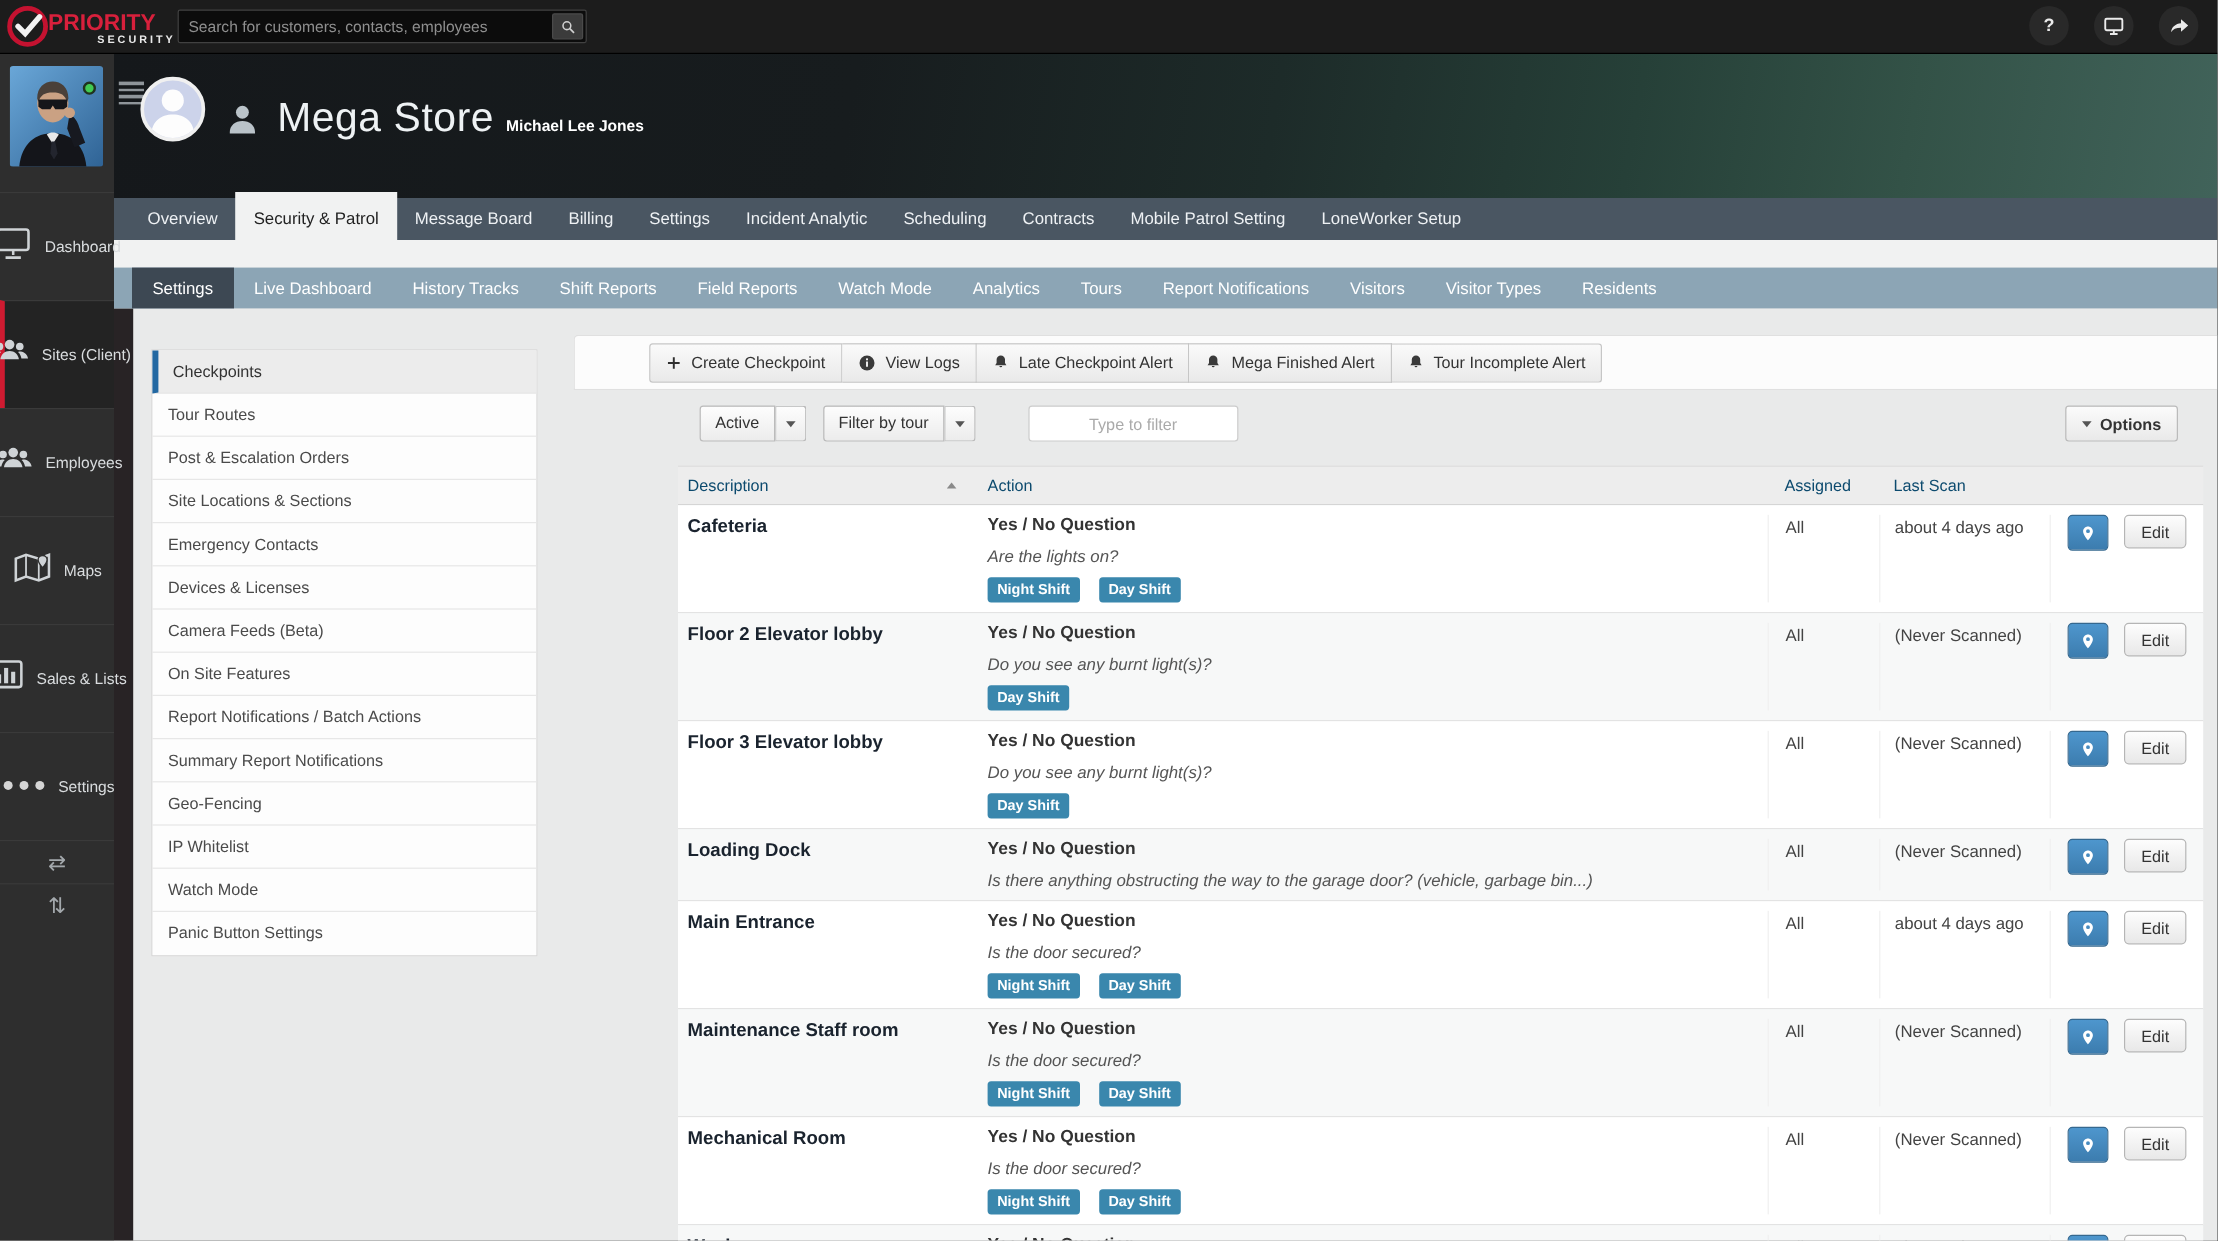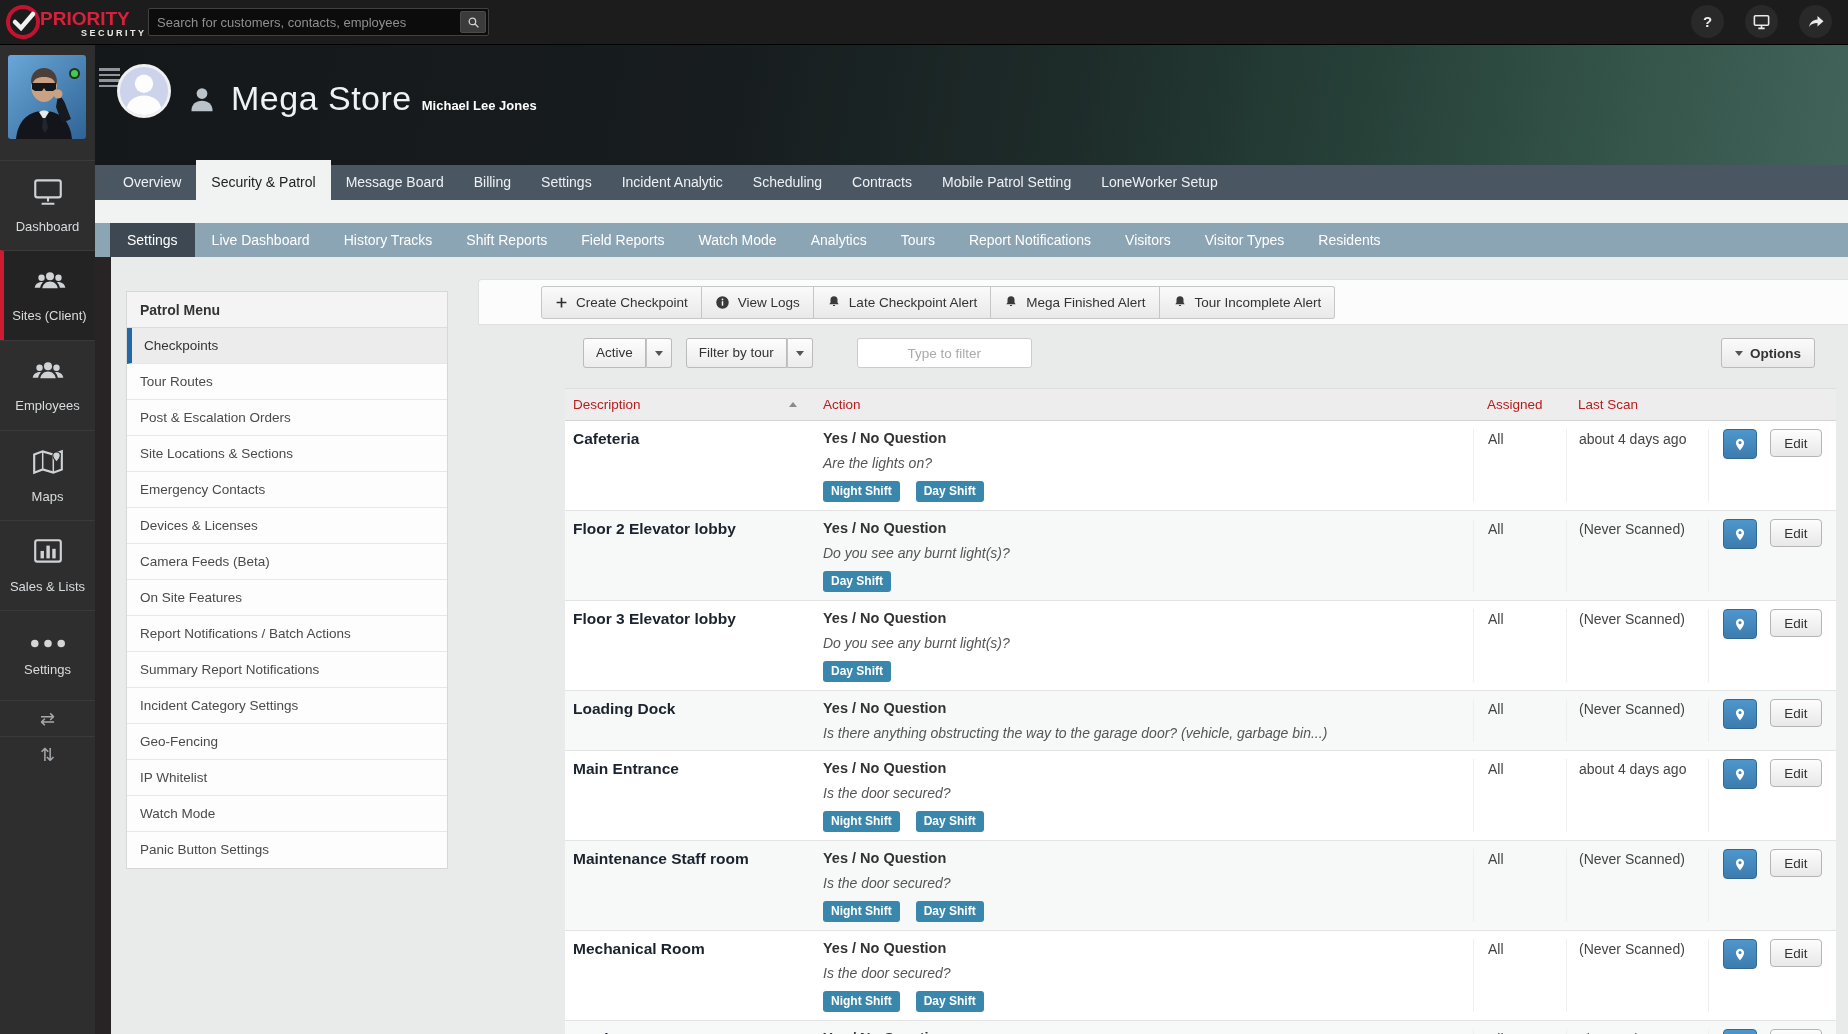--- a/index.html
+++ b/index.html
@@ -15,21 +15,21 @@
   .search-input::placeholder { color:#8f8f8f; }
   .search-btn { width:26px; height:22px; margin-right:2px; background:#3b3b3b; border:1px solid #4a4a4a; border-radius:2px; display:flex; align-items:center; justify-content:center; cursor:pointer; }
   .top-icons { position:absolute; right:16px; top:5px; display:flex; gap:21px; align-items:center; }
   .tbtn { width:33px; height:33px; border-radius:50%; background:#292929; display:flex; align-items:center; justify-content:center; color:#eaeaea; font-size:15px; font-weight:bold; cursor:pointer; }
 
   
   .sidebar { position:absolute; left:0; top:45px; width:95px; height:989px; background:#2e2e2e; z-index:20; }
   .sphoto { position:absolute; left:8px; top:10px; width:78px; height:84px; border-radius:3px; overflow:hidden; cursor:pointer; }
   .status-dot { position:absolute; right:6px; top:13px; width:11px; height:11px; border-radius:50%; background:#41cb52; border:2px solid #20331f; z-index:2; }
   .snav { position:absolute; left:0; top:115px; width:95px; }
-  .sitem { height:90px; display:flex; flex-direction:column; align-items:center; justify-content:center; gap:9px; border-top:1px solid #3a3a3a; cursor:pointer; }
+  .sitem { height:90px; display:flex; flex-direction:row; align-items:center; justify-content:center; gap:9px; border-top:1px solid #3a3a3a; cursor:pointer; }
   .sitem.active { background:#232323; border-left:4px solid #cf1b31; }
   .slabel { font-size:13px; color:#d9dcde; white-space:nowrap; }
   .sarrow { height:36px; display:flex; align-items:center; justify-content:center; color:#a3a8ac; font-size:18px; border-top:1px solid #3a3a3a; cursor:pointer; }
 
   
   .hdr { position:absolute; left:95px; top:45px; right:0; height:120px; background:linear-gradient(100deg,#15181b 0%,#171c1e 35%,#1d2b29 55%,#264038 72%,#335247 85%,#41635a 100%); z-index:10; }
   .hamburger { position:absolute; left:4px; top:23px; display:flex; flex-direction:column; gap:3px; cursor:pointer; }
   .hamburger div { width:21px; height:2.5px; background:#8f959a; }
   .hav { position:absolute; left:22px; top:19px; width:54px; height:54px; border-radius:50%; border:3px solid #f0f0f0; background:#ccd3ea; overflow:hidden; cursor:pointer; }
   .hperson { position:absolute; left:92px; top:40px; }
@@ -71,21 +71,21 @@
   .splitbtn { display:inline-flex; height:30px; cursor:pointer; }
   .sb-main { padding:0 12px; line-height:28px; background:linear-gradient(#fdfdfd,#ececec); border:1px solid #bbb; border-radius:3px 0 0 3px; font-size:13.5px; color:#333; white-space:nowrap; }
   .sb-caret { width:26px; background:linear-gradient(#fdfdfd,#ececec); border:1px solid #bbb; border-left:1px solid #c4c4c4; border-radius:0 3px 3px 0; display:flex; align-items:center; justify-content:center; }
   .caret { width:0; height:0; border-left:4px solid transparent; border-right:4px solid transparent; border-top:5px solid #555; }
   .filter-input { margin-left:30px; width:175px; height:30px; background:#fff; border:1px solid #ccc; border-radius:3px; padding:0 10px; font-size:13.5px; color:#333; outline:none; font-family:"Liberation Sans",sans-serif;text-align:center; }
   .filter-input::placeholder { color:#aaa; }
   .options-btn { position:absolute; right:33px; top:81px; height:30px; display:flex; align-items:center; gap:7px; padding:0 13px; background:linear-gradient(#fbfbfb,#e9e9e9); border:1px solid #bbb; border-radius:3px; font-size:13.5px; font-weight:bold; color:#333; cursor:pointer; }
 
   
   .table { position:absolute; left:454px; top:131px; right:12px; }
-  .thead { display:flex; align-items:center; height:33px; background:#ededed; border-top:1px solid #ddd; border-bottom:1px solid #d5d5d5; color:#b91c1c; font-size:13.5px; }
+  .thead { display:flex; align-items:center; height:33px; background:#ededed; border-top:1px solid #ddd; border-bottom:1px solid #d5d5d5; color:#0c4a6e; font-size:13.5px; }
   .c-desc { width:258px; padding-left:8px; }
   .c-action { width:650px; }
   .c-assigned { width:93px; padding-left:14px; }
   .c-scan { width:142px; padding-left:12px; }
   .c-btns { width:128px; padding-left:14px; display:flex; gap:13px; align-items:flex-start; }
   .thead .c-desc { display:flex; align-items:center; }
   .sort-asc { margin-left:auto; margin-right:26px; width:0; height:0; border-left:4px solid transparent; border-right:4px solid transparent; border-bottom:5px solid #8a8a8a; }
   .trow { display:flex; align-items:flex-start; padding:8px 0; border-bottom:1px solid #e3e3e3; background:#fff; }
   .trow.alt { background:#f7f8f8; }
   .trow .c-desc { font-weight:bold; font-size:15.5px; color:#1a232e; line-height:20px; }
@@ -270,32 +270,30 @@
     <div class="stab">Tours</div>
     <div class="stab">Report Notifications</div>
     <div class="stab">Visitors</div>
     <div class="stab">Visitor Types</div>
     <div class="stab">Residents</div>
   </div>
 
   <div class="content">
 
     <div class="panel">
-      <div class="panel-h">Patrol Menu</div>
       <div class="pitem active">Checkpoints</div>
       <div class="pitem">Tour Routes</div>
       <div class="pitem">Post &amp; Escalation Orders</div>
       <div class="pitem">Site Locations &amp; Sections</div>
       <div class="pitem">Emergency Contacts</div>
       <div class="pitem">Devices &amp; Licenses</div>
       <div class="pitem">Camera Feeds (Beta)</div>
       <div class="pitem">On Site Features</div>
       <div class="pitem">Report Notifications / Batch Actions</div>
       <div class="pitem">Summary Report Notifications</div>
-      <div class="pitem">Incident Category Settings</div>
       <div class="pitem">Geo-Fencing</div>
       <div class="pitem">IP Whitelist</div>
       <div class="pitem">Watch Mode</div>
       <div class="pitem">Panic Button Settings</div>
     </div>
 
     <div class="toolbar">
       <div class="tbgroup">
         <div class="tbbtn">
           <svg viewBox="0 0 24 24" width="13" height="13">

